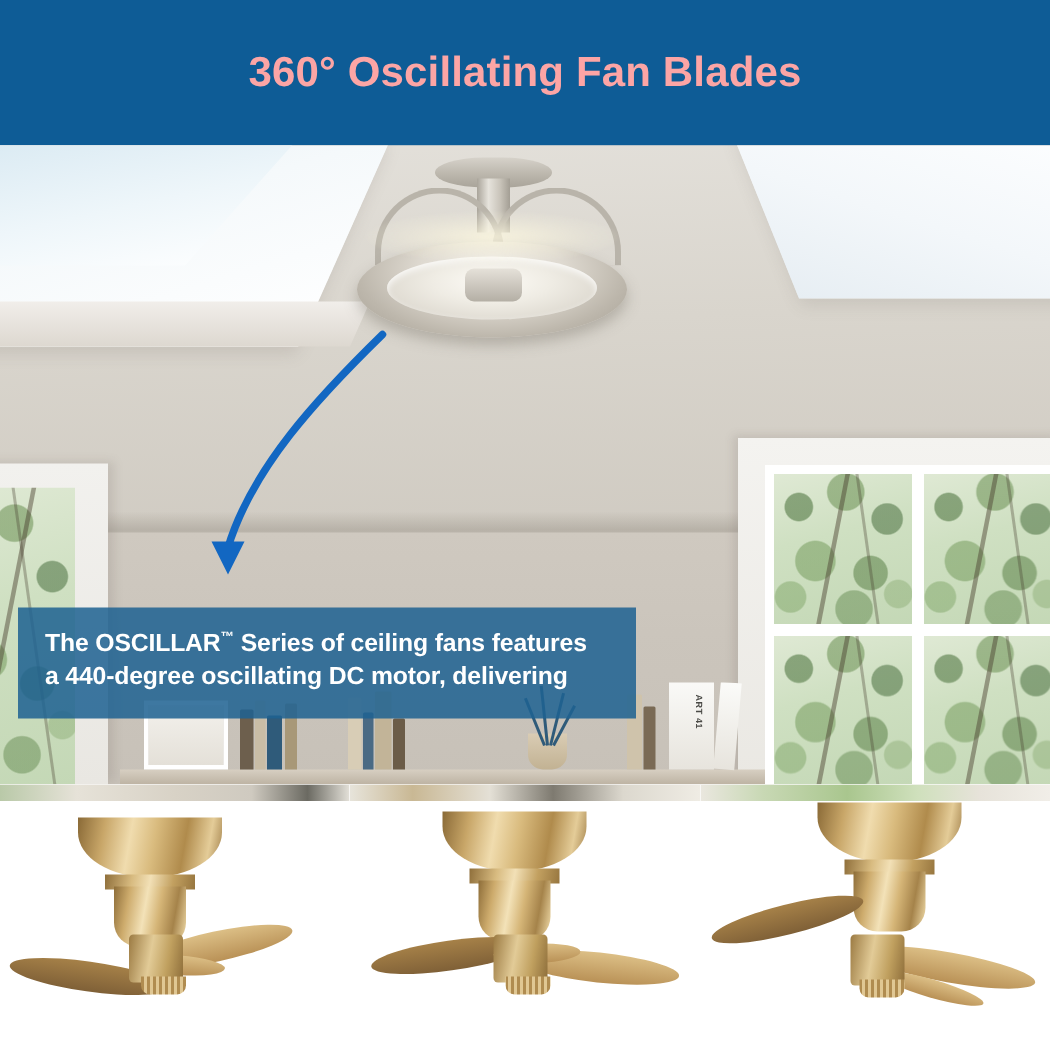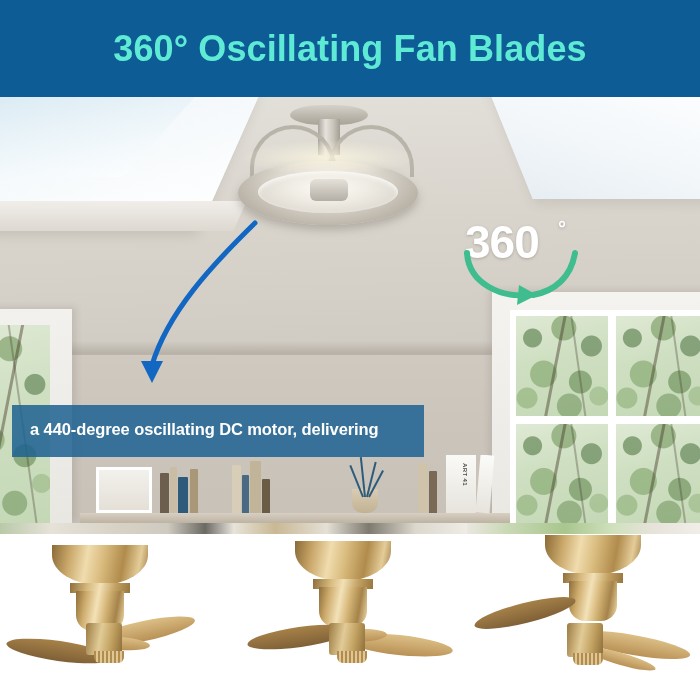--- a/index.html
+++ b/index.html
@@ -26,22 +26,22 @@
     left: 0; top: 0;
     width: 700px;
     height: 97px;
     background: #0b5campos; 
     background: #0e5c96;
     display: flex;
     align-items: center;
     justify-content: center;
   }
   .header-title {
-    color: #5eead4;
-    font-size: 36px;
+    color: #fca5a5;
+    font-size: 28px;
     font-weight: bold;
     letter-spacing: 0.1px;
     text-align: center;
     line-height: 1.1;
     white-space: nowrap;
   }
 
   
   .scene {
     position: absolute;
@@ -536,36 +536,28 @@
       <div class="fan-stem"></div>
       <div class="fan-arm left"></div>
       <div class="fan-arm right"></div>
       <div class="fan-ring">
         <div class="fan-ring-inner"></div>
         <div class="fan-hub"></div>
       </div>
       <div class="fan-glow"></div>
     </div>
 
-    <div class="badge360">
-      <div class="badge360-text">360</div>
-      <div class="badge360-deg">°</div>
-      <svg class="badge360-arc" viewBox="0 0 135 60">
-        <path d="M12,8 C14,40 48,52 70,50" fill="none" stroke="#3fbd8e" stroke-width="6" stroke-linecap="round"></path>
-        <polygon points="64,40 82,50 62,60" fill="#3fbd8e"></polygon>
-        <path d="M78,50 C100,46 116,32 120,8" fill="none" stroke="#3fbd8e" stroke-width="6" stroke-linecap="round"></path>
-      </svg>
-    </div>
 
     <svg class="pointer-arrow" viewBox="0 0 700 426">
       <path d="M255,126 C212,168 168,215 152,268" fill="none" stroke="#1267c2" stroke-width="5" stroke-linecap="round"></path>
       <polygon points="141,264 163,264 152,286" fill="#1267c2"></polygon>
     </svg>
 
     <div class="caption">
+      <p><span>The OSCILLAR</span><span class="tm">™</span><span> Series of ceiling fans features</span></p>
       <p>a 440-degree oscillating DC motor, delivering</p>
     </div>
 
   </div>
 
   <div class="triptych">
 
     <div class="tri-panel">
       <div class="tri-top-sliver" style="background:linear-gradient(90deg,#b9c9a8 0%,#e6e2d8 22%,#d8d2c6 50%,#cfcac0 72%,#6b6a62 88%,#e3e0d8 100%);"></div>
       <div class="motor" style="left:52px; top:22px;">

